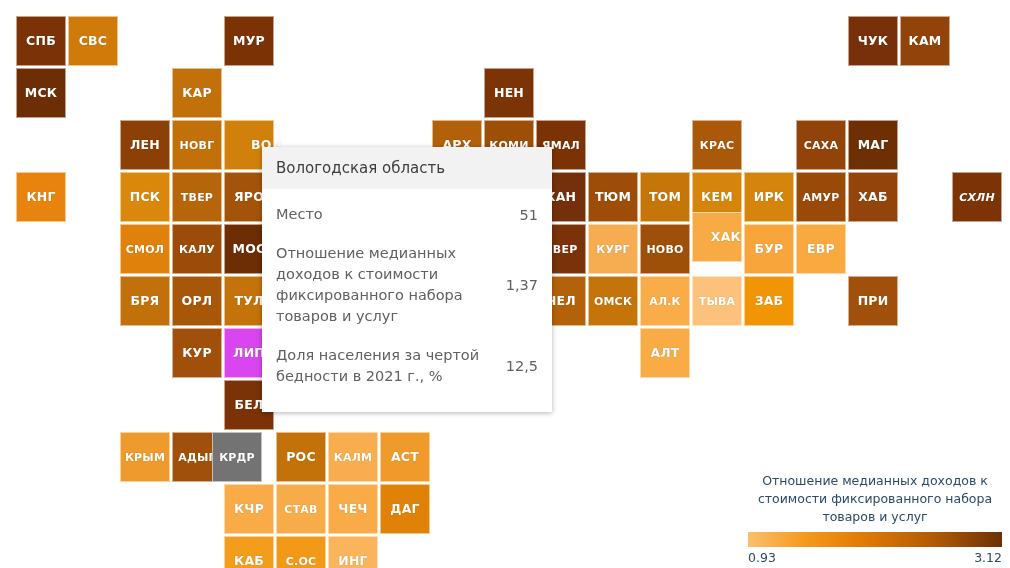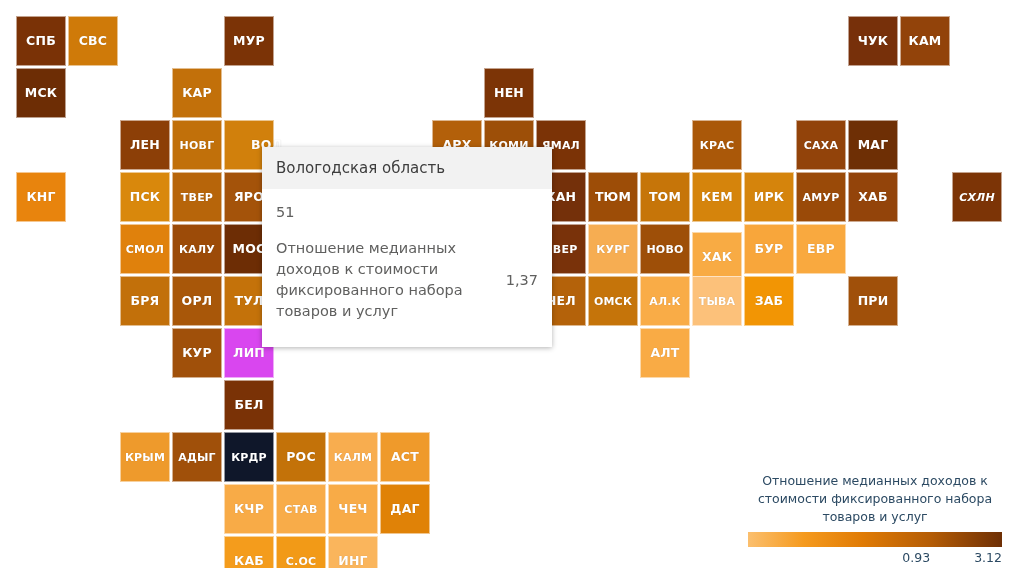--- a/index.html
+++ b/index.html
@@ -83,24 +83,23 @@
     text-align:center;
     line-height:1.45;
     margin-bottom:6px;
   }
   #legend .lg-bar{
     height:15px;
     width:100%;
     background:linear-gradient(to right,#fbbf6e 0%,#f59a1e 22%,#e07b05 45%,#b45c05 72%,#6e2f05 100%);
   }
   #legend .lg-scale{
-    display:flex;justify-content:flex-end;
+    display:flex;justify-content:space-between;
     font-size:12.5px;color:#2c4a63;
     margin-top:3px;
-    gap:44px;
   }
 </style>
 </head>
 <body>
 
 <div id="map-root">
 
   <div id="tiles-layer">
       <div class="tile" style="left: 16px; top: 16px; background: rgb(122, 50, 6);">
         <span>СПБ</span>
@@ -200,21 +199,21 @@
       </div>
       <div class="tile small" style="left: 536px; top: 224px; background: rgb(121, 50, 10);">
         <span>СВЕР</span>
       </div>
       <div class="tile small" style="left: 588px; top: 224px; background: rgb(246, 173, 82);">
         <span>КУРГ</span>
       </div>
       <div class="tile small" style="left: 640px; top: 224px; background: rgb(158, 79, 8);">
         <span>НОВО</span>
       </div>
-      <div class="tile" style="left: 692px; top: 232px; background: rgb(248, 171, 68);">
+      <div class="tile" style="left: 692px; top: 212px; background: rgb(248, 171, 68); justify-content: flex-end;">
         <span>ХАК</span>
       </div>
       <div class="tile" style="left: 744px; top: 224px; background: rgb(248, 166, 59);">
         <span>БУР</span>
       </div>
       <div class="tile" style="left: 796px; top: 224px; background: rgb(249, 169, 63);">
         <span>ЕВР</span>
       </div>
       <div class="tile" style="left: 120px; top: 276px; background: rgb(194, 112, 10);">
         <span>БРЯ</span>
@@ -254,21 +253,21 @@
       </div>
       <div class="tile" style="left: 224px; top: 380px; background: rgb(122, 50, 6);">
         <span>БЕЛ</span>
       </div>
       <div class="tile small" style="left: 120px; top: 432px; background: rgb(238, 154, 44);">
         <span>КРЫМ</span>
       </div>
       <div class="tile small" style="left: 172px; top: 432px; background: rgb(160, 80, 10);">
         <span>АДЫГ</span>
       </div>
-      <div class="tile small" style="left: 224px; top: 432px; background: #0f172a;">
+      <div class="tile small" style="left: 212px; top: 432px; background: #737373;">
         <span>КРДР</span>
       </div>
       <div class="tile" style="left: 276px; top: 432px; background: rgb(195, 114, 9); justify-content: center;">
         <span>РОС</span>
       </div>
       <div class="tile small" style="left: 328px; top: 432px; background: rgb(248, 173, 79);">
         <span>КАЛМ</span>
       </div>
       <div class="tile" style="left: 380px; top: 432px; background: rgb(239, 154, 43);">
         <span>АСТ</span>
@@ -293,25 +292,30 @@
       </div>
       <div class="tile" style="left: 328px; top: 536px; background: rgb(250, 181, 92);">
         <span>ИНГ</span>
       </div>
     </div>
 
   <div id="tooltip">
     <div class="tt-head">Вологодская область</div>
     <div class="tt-body" id="tt-body">
         <div class="tt-row">
+          <div class="tt-label">Место</div>
           <div class="tt-value">51</div>
         </div>
         <div class="tt-row">
           <div class="tt-label">Отношение медианных доходов к стоимости фиксированного набора товаров и услуг</div>
           <div class="tt-value">1,37</div>
+        </div>
+        <div class="tt-row">
+          <div class="tt-label">Доля населения за чертой бедности в 2021 г., %</div>
+          <div class="tt-value">12,5</div>
         </div>
       </div>
   </div>
 
   <div id="legend">
     <div class="lg-title">Отношение медианных доходов к стоимости фиксированного набора товаров и услуг</div>
     <div class="lg-bar"></div>
     <div class="lg-scale">
       <span>0.93</span>
       <span>3.12</span>

